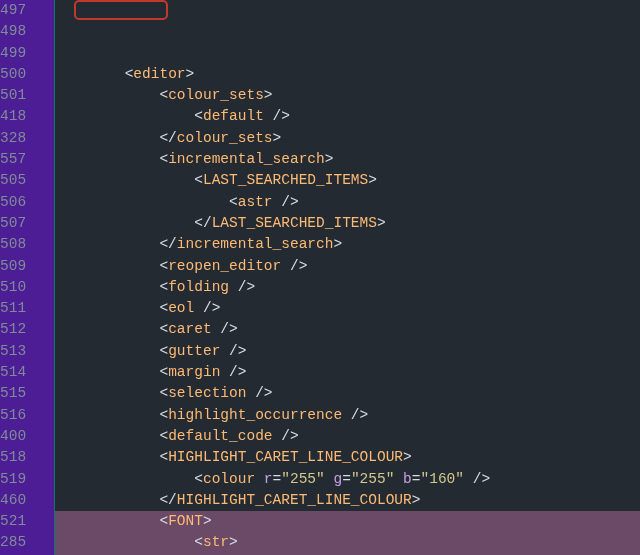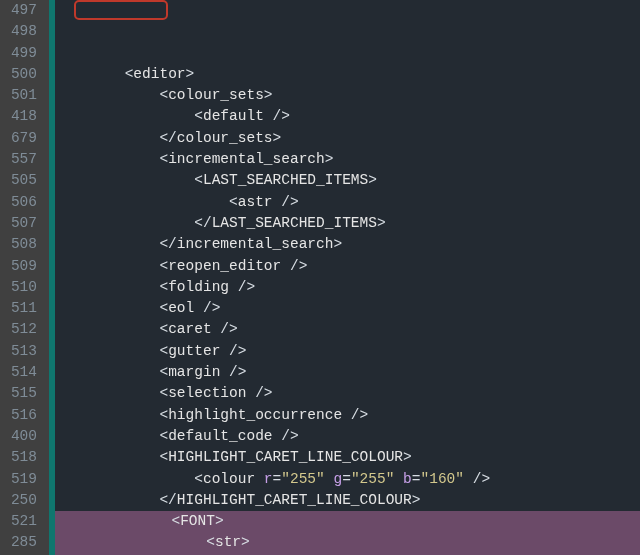--- a/index.html
+++ b/index.html
@@ -10,49 +10,48 @@
     font-size: 14.5px;
     line-height: 21.3px;
     overflow: hidden;
   }
   .editor {
     display: flex;
     height: 100%;
   }
   .gutter {
     flex: 0 0 55px;
-    background: #404040;
+    background: #4c1d95;
     color: #7f8c97;
-    text-align: right;
+    text-align: left;
     padding-right: 12px;
     user-select: none;
-    border-right: 6px solid #0f766e;
+    border-right: 1px solid #0f766e;
   }
   .gutter .ln { display: block; }
   .code {
     flex: 1;
     position: relative;
     color: #d7dde3;
     white-space: pre;
     overflow: hidden;
   }
   .row {
     position: relative;
     height: 21.3px;
   }
   .row.hl {
     background: #6b4a68;
-    padding-left: 12px;
   }
   .row .txt {
     position: relative;
     z-index: 2;
   }
   .tag-open, .tag-close, .tag-slash, .tag-gt { color: #d7dde3; }
-  .tag-name { color: #e5e5e5; }
+  .tag-name { color: #fdba74; }
   .attr-name { color: #c7a0e8; }
   .attr-eq { color: #d7dde3; }
   .attr-val { color: #d3c88d; }
 
   
   .annot {
     position: absolute;
     border: 2px solid #c0392b;
     border-radius: 5px;
     z-index: 5;
@@ -64,37 +63,37 @@
 <body>
 
 <div class="editor">
   <div class="gutter" id="gutter">
       <span class="ln">497</span>
       <span class="ln">498</span>
       <span class="ln">499</span>
       <span class="ln">500</span>
       <span class="ln">501</span>
       <span class="ln">418</span>
-      <span class="ln">679</span>
+      <span class="ln">328</span>
       <span class="ln">557</span>
       <span class="ln">505</span>
       <span class="ln">506</span>
       <span class="ln">507</span>
       <span class="ln">508</span>
       <span class="ln">509</span>
       <span class="ln">510</span>
       <span class="ln">511</span>
       <span class="ln">512</span>
       <span class="ln">513</span>
       <span class="ln">514</span>
       <span class="ln">515</span>
       <span class="ln">516</span>
       <span class="ln">400</span>
       <span class="ln">518</span>
       <span class="ln">519</span>
-      <span class="ln">250</span>
+      <span class="ln">460</span>
       <span class="ln">521</span>
       <span class="ln">285</span>
     </div>
   <div class="code" id="code">
     <div class="annot" id="annot" style="top: 0px; left: 19px; width: 94px; height: 20px;"></div>
   <div class="row"><span class="txt"><span class="ind">        </span><span class="tag-open">&lt;</span><span class="tag-name">editor</span><span class="tag-gt">&gt;</span></span></div><div class="row"><span class="txt"><span class="ind">            </span><span class="tag-open">&lt;</span><span class="tag-name">colour_sets</span><span class="tag-gt">&gt;</span></span></div><div class="row"><span class="txt"><span class="ind">                </span><span class="tag-open">&lt;</span><span class="tag-name">default</span><span class="tag-gt"> /&gt;</span></span></div><div class="row"><span class="txt"><span class="ind">            </span><span class="tag-open">&lt;/</span><span class="tag-name">colour_sets</span><span class="tag-gt">&gt;</span></span></div><div class="row"><span class="txt"><span class="ind">            </span><span class="tag-open">&lt;</span><span class="tag-name">incremental_search</span><span class="tag-gt">&gt;</span></span></div><div class="row"><span class="txt"><span class="ind">                </span><span class="tag-open">&lt;</span><span class="tag-name">LAST_SEARCHED_ITEMS</span><span class="tag-gt">&gt;</span></span></div><div class="row"><span class="txt"><span class="ind">                    </span><span class="tag-open">&lt;</span><span class="tag-name">astr</span><span class="tag-gt"> /&gt;</span></span></div><div class="row"><span class="txt"><span class="ind">                </span><span class="tag-open">&lt;/</span><span class="tag-name">LAST_SEARCHED_ITEMS</span><span class="tag-gt">&gt;</span></span></div><div class="row"><span class="txt"><span class="ind">            </span><span class="tag-open">&lt;/</span><span class="tag-name">incremental_search</span><span class="tag-gt">&gt;</span></span></div><div class="row"><span class="txt"><span class="ind">            </span><span class="tag-open">&lt;</span><span class="tag-name">reopen_editor</span><span class="tag-gt"> /&gt;</span></span></div><div class="row"><span class="txt"><span class="ind">            </span><span class="tag-open">&lt;</span><span class="tag-name">folding</span><span class="tag-gt"> /&gt;</span></span></div><div class="row"><span class="txt"><span class="ind">            </span><span class="tag-open">&lt;</span><span class="tag-name">eol</span><span class="tag-gt"> /&gt;</span></span></div><div class="row"><span class="txt"><span class="ind">            </span><span class="tag-open">&lt;</span><span class="tag-name">caret</span><span class="tag-gt"> /&gt;</span></span></div><div class="row"><span class="txt"><span class="ind">            </span><span class="tag-open">&lt;</span><span class="tag-name">gutter</span><span class="tag-gt"> /&gt;</span></span></div><div class="row"><span class="txt"><span class="ind">            </span><span class="tag-open">&lt;</span><span class="tag-name">margin</span><span class="tag-gt"> /&gt;</span></span></div><div class="row"><span class="txt"><span class="ind">            </span><span class="tag-open">&lt;</span><span class="tag-name">selection</span><span class="tag-gt"> /&gt;</span></span></div><div class="row"><span class="txt"><span class="ind">            </span><span class="tag-open">&lt;</span><span class="tag-name">highlight_occurrence</span><span class="tag-gt"> /&gt;</span></span></div><div class="row"><span class="txt"><span class="ind">            </span><span class="tag-open">&lt;</span><span class="tag-name">default_code</span><span class="tag-gt"> /&gt;</span></span></div><div class="row"><span class="txt"><span class="ind">            </span><span class="tag-open">&lt;</span><span class="tag-name">HIGHLIGHT_CARET_LINE_COLOUR</span><span class="tag-gt">&gt;</span></span></div><div class="row"><span class="txt"><span class="ind">                </span><span class="tag-open">&lt;</span><span class="tag-name">colour</span><span class="attr-eq"> </span><span class="attr-name">r</span><span class="attr-eq">=</span><span class="attr-val">"255"</span><span class="attr-eq"> </span><span class="attr-name">g</span><span class="attr-eq">=</span><span class="attr-val">"255"</span><span class="attr-eq"> </span><span class="attr-name">b</span><span class="attr-eq">=</span><span class="attr-val">"160"</span><span class="tag-gt"> /&gt;</span></span></div><div class="row"><span class="txt"><span class="ind">            </span><span class="tag-open">&lt;/</span><span class="tag-name">HIGHLIGHT_CARET_LINE_COLOUR</span><span class="tag-gt">&gt;</span></span></div><div class="row hl"><span class="txt"><span class="ind">            </span><span class="tag-open">&lt;</span><span class="tag-name">FONT</span><span class="tag-gt">&gt;</span></span></div><div class="row hl"><span class="txt"><span class="ind">                </span><span class="tag-open">&lt;</span><span class="tag-name">str</span><span class="tag-gt">&gt;</span></span></div><div class="row hl"></div></div>
 </div>
 
 </body></html>

